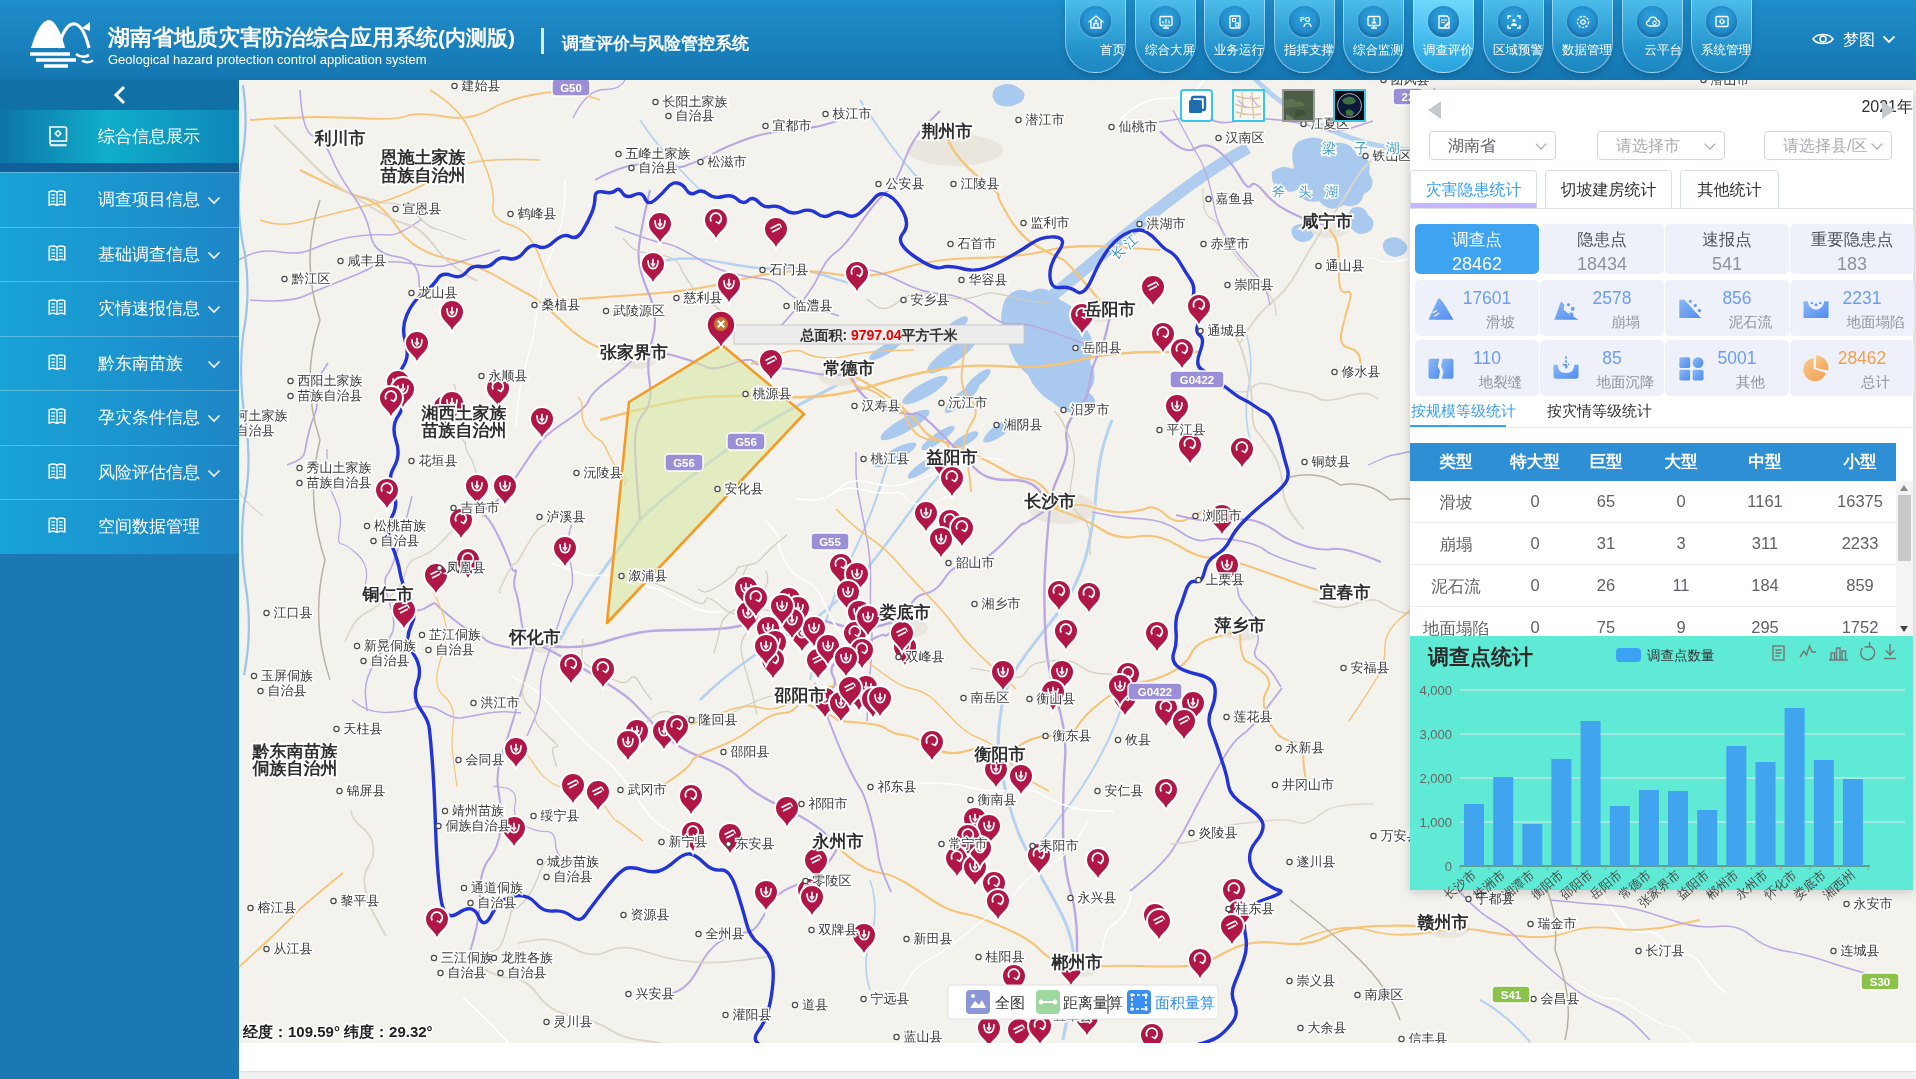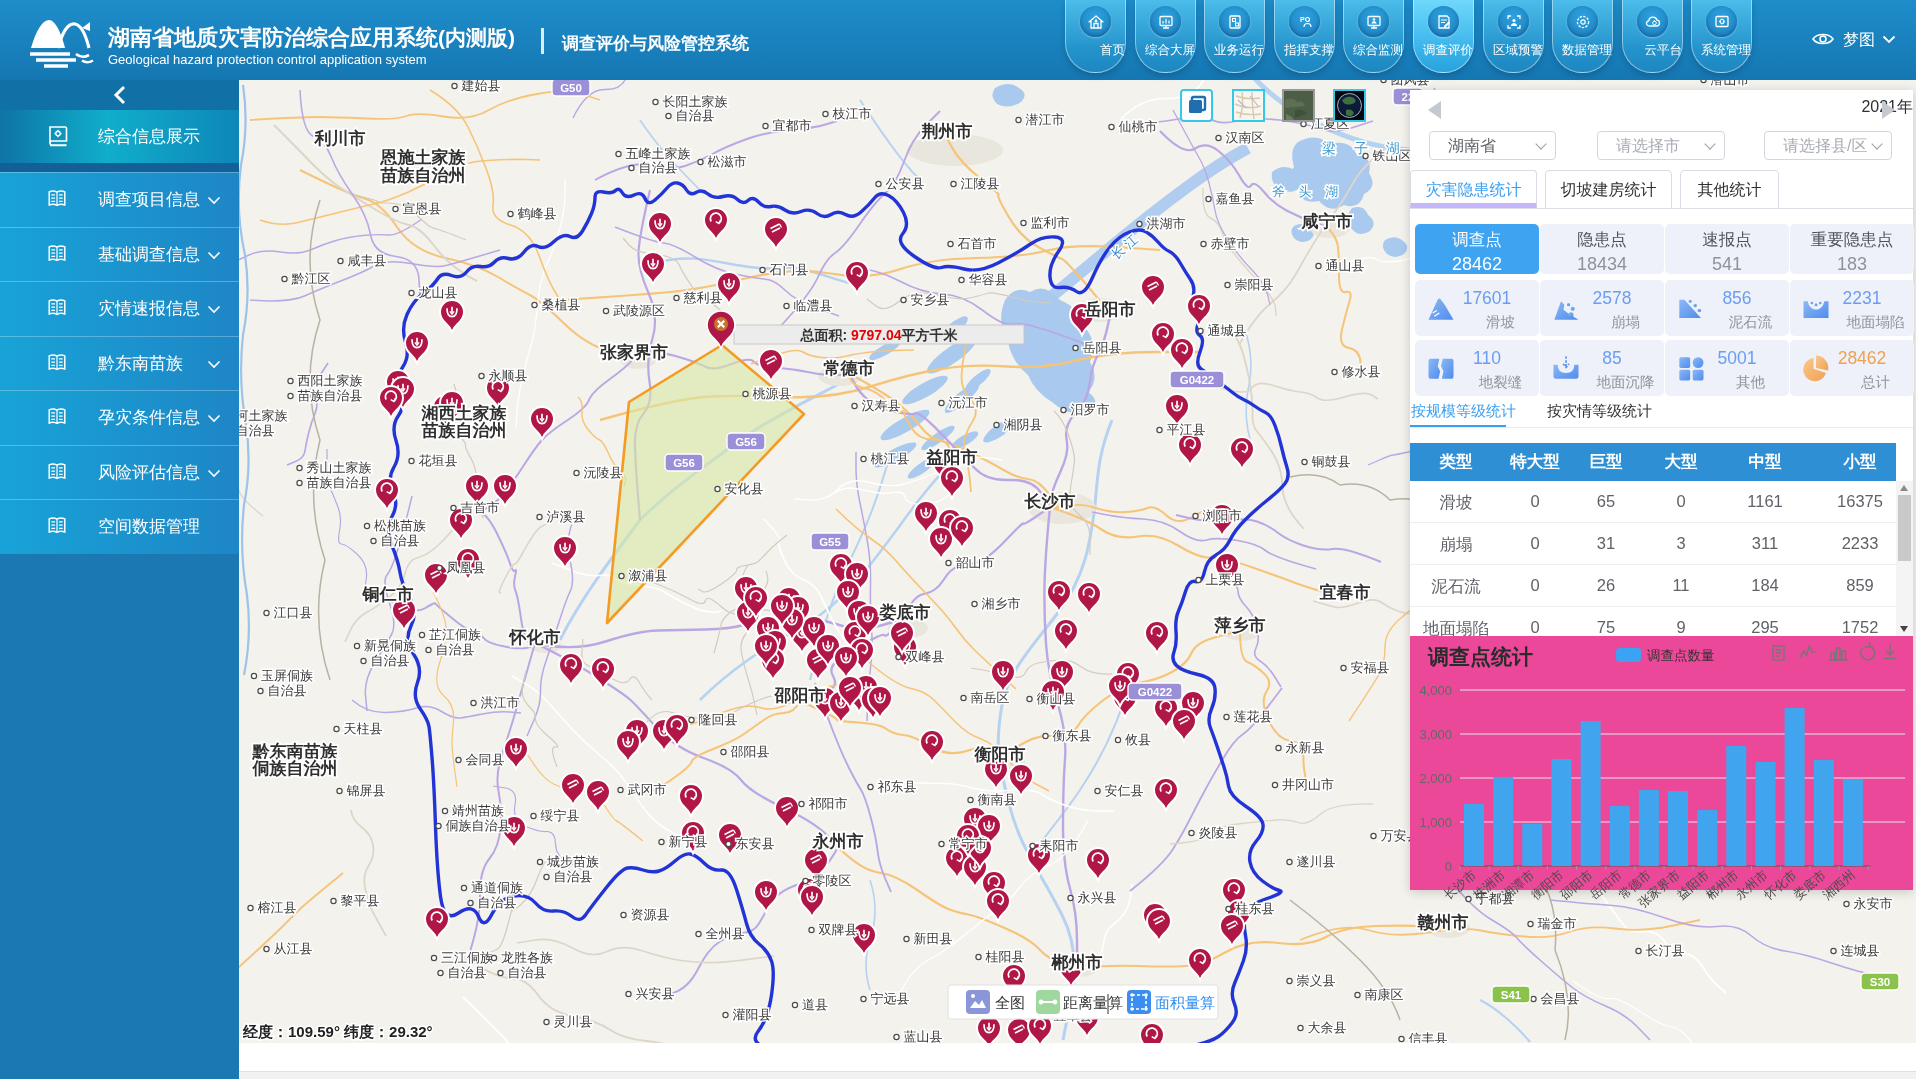--- a/index.html
+++ b/index.html
@@ -58,21 +58,21 @@
 .stabline{position:absolute;left:0;top:337px;width:100%;height:1px;background:#e6e9ef}
 .tblwrap{position:absolute;left:0;top:353px;width:503px;height:193px;overflow:hidden}
 .thead{position:absolute;left:0;top:0;width:486px;height:38px;background:#2e8fd5}
 .th{position:absolute;top:8px;font-size:16.5px;font-weight:bold;color:#fff;text-align:center}
 .trow{position:absolute;left:0;width:486px;height:42px;border-bottom:1px solid #eceef2;background:#fff}
 .td{position:absolute;top:11px;font-size:16.5px;color:#5f6268;text-align:center}
 .sbtrack{position:absolute;left:486px;top:38px;width:17px;height:155px;background:#f4f4f4}
 .sbthumb{position:absolute;left:488px;top:52px;width:13px;height:66px;background:#c9c9c9}
 .sbup{position:absolute;left:490px;top:42px;width:0;height:0;border-left:4.5px solid transparent;border-right:4.5px solid transparent;border-bottom:6px solid #8a8a8a}
 .sbdn{position:absolute;left:490px;top:183px;width:0;height:0;border-left:4.5px solid transparent;border-right:4.5px solid transparent;border-top:6px solid #444}
-.chart{position:absolute;left:0;top:546px;width:503px;height:254px;background:#ec4899;overflow:visible}
+.chart{position:absolute;left:0;top:546px;width:503px;height:254px;background:#5eead4;overflow:visible}
 .ctitle{position:absolute;left:18px;top:7px;font-size:21px;font-weight:bold;color:#2b2b2b}
 .cleg{position:absolute;left:206px;top:12px;width:25px;height:14px;border-radius:4px;background:#3ba2f4}
 .clegt{position:absolute;left:237px;top:11px;font-size:13.5px;color:#333}
 </style></head><body>
 <div class="mapwrap"><svg width="1677" height="963" viewBox="239 80 1677 963">
       <rect x="239" y="80" width="1677" height="963" fill="#f4f2ed"></rect>
       <path d="M1005 300 Q1015 285 1030 292 Q1045 282 1060 300 Q1080 308 1087 330 Q1098 345 1090 362 Q1100 380 1088 392 Q1102 402 1090 412 Q1070 418 1052 402 Q1035 392 1028 375 Q1012 362 1008 342 Q996 322 1005 300 Z" fill="#a9c9ee"></path>
       <path d="M1010 330 Q1060 290 1105 252 Q1150 214 1190 185 Q1220 163 1248 148" fill="none" stroke="#a9c9ee" stroke-width="12" opacity=".9"></path>
       <ellipse cx="952" cy="355" rx="30" ry="8" fill="#a9c9ee" transform="rotate(-35 952 355)"></ellipse>
       <ellipse cx="925" cy="390" rx="26" ry="7" fill="#a9c9ee" transform="rotate(-30 925 390)"></ellipse>

